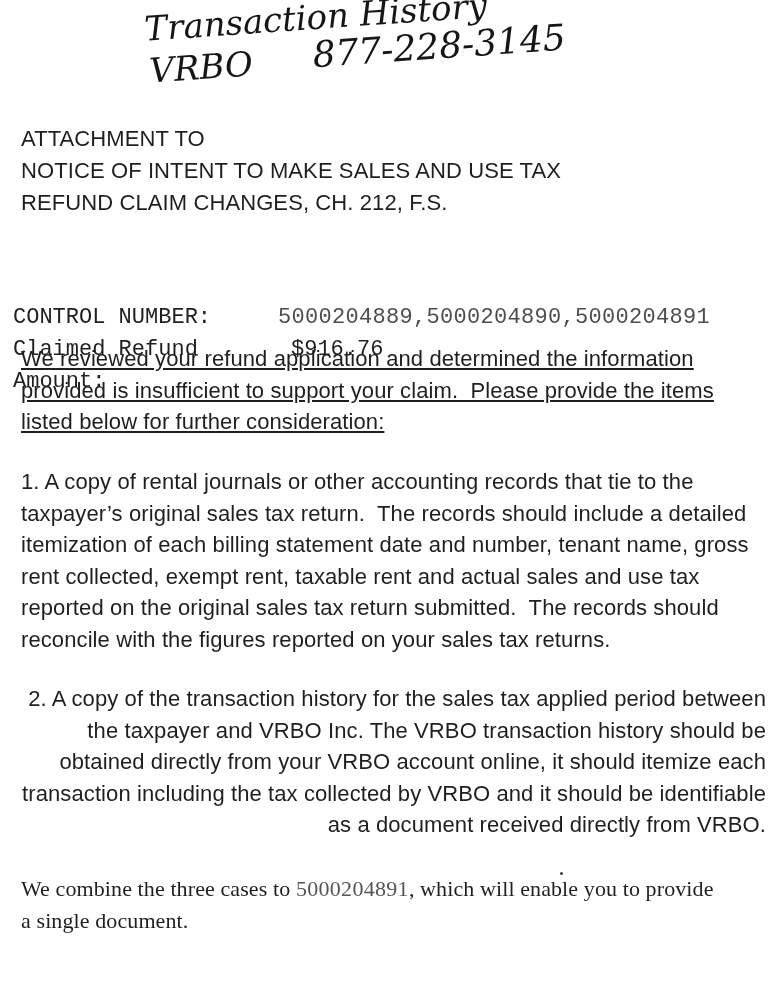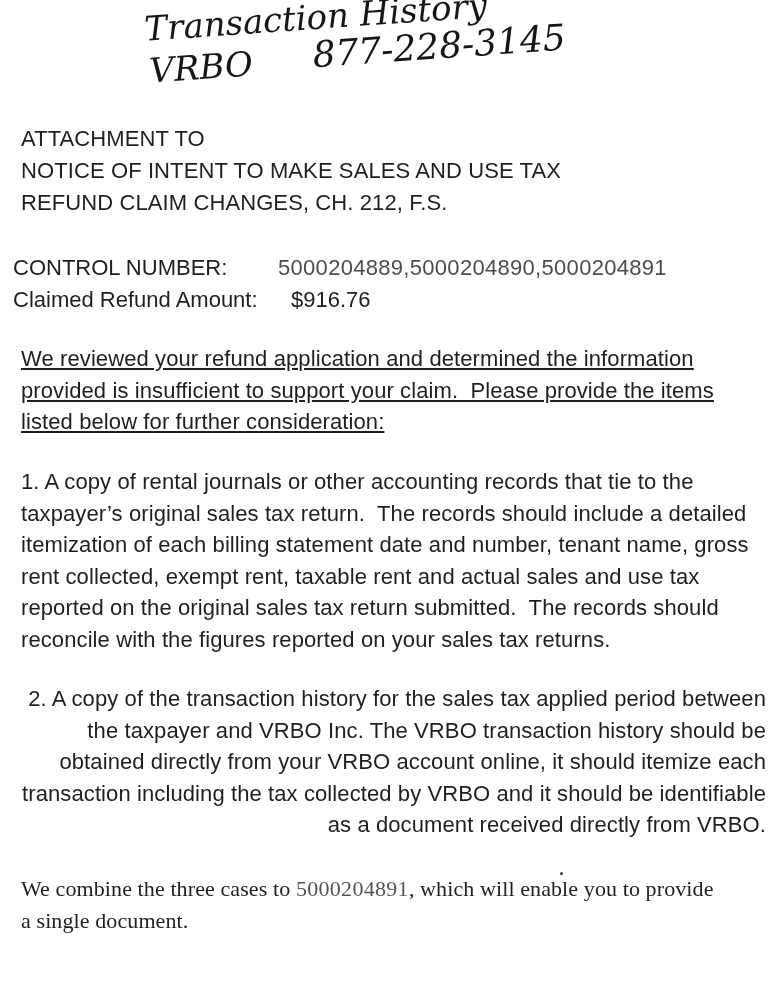--- a/index.html
+++ b/index.html
@@ -26,37 +26,39 @@
     letter-spacing: 0.1px;
     color: #1f1f1f;
     white-space: pre-wrap;
   }
   .header-block {
     line-height: 32px;
   }
   .summary-block {
     position: absolute;
     left: 13px;
-    top: 252px;
+    top: 266px;
     width: 745px;
     font-size: 22px;
     line-height: 32px;
+    font-family: Liberation Mono, monospace;
   }
   .summary-row {
     display: flex;
     align-items: baseline;
   }
   .summary-label {
     color: #1f1f1f;
   }
   .summary-row.control .summary-label { width: 265px; }
   .summary-row.refund  .summary-label { width: 278px; }
   .control-value {
     color: #4d4d4d; 
     letter-spacing: 0.3px;
+    margin-top: 36px;
   }
   .refund-value {
     color: #1f1f1f;
   }
   .closing-block {
     width: 695px;
     font-family: Liberation Serif, serif;
   }
   .case-number-inline {
     color: #555555;

